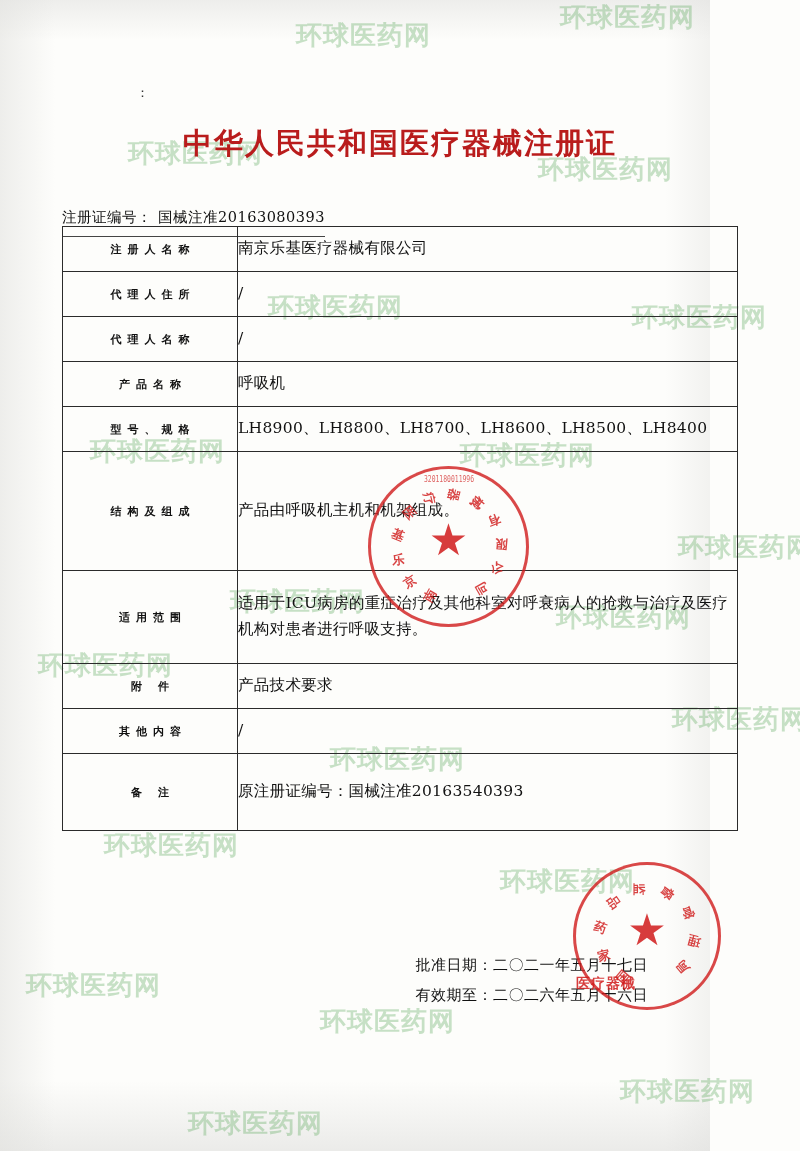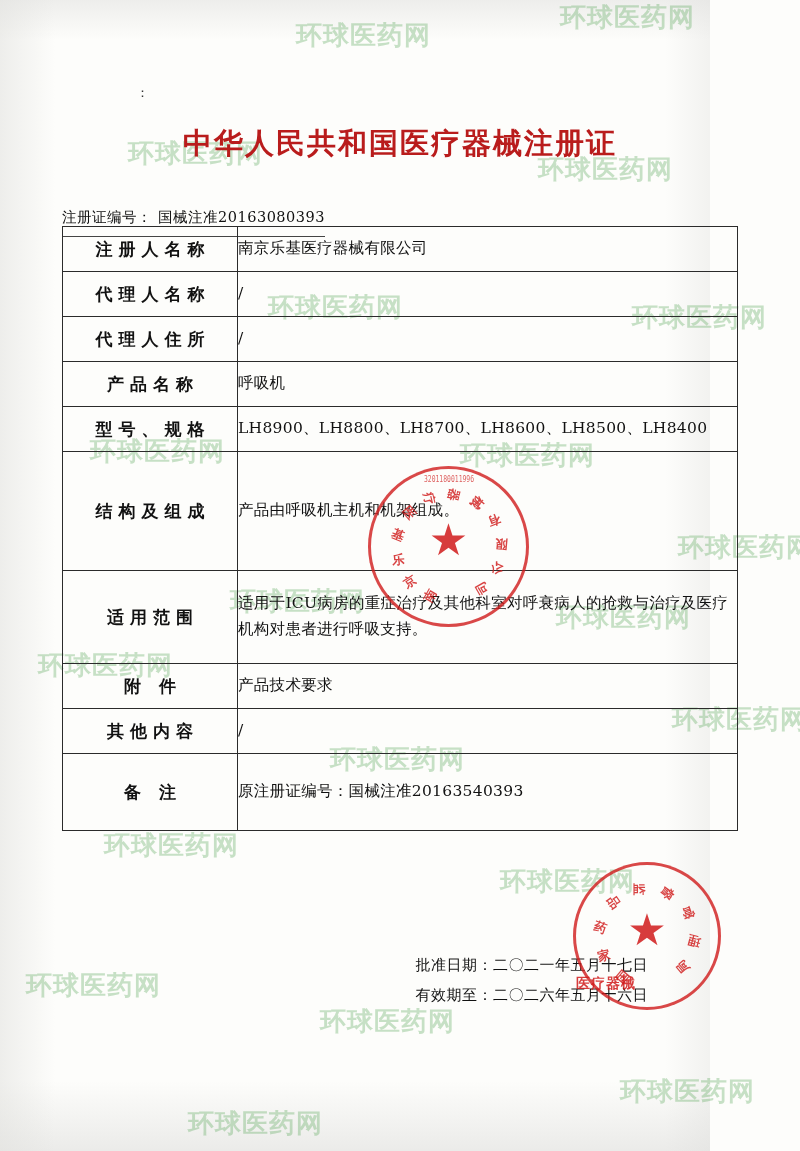--- a/index.html
+++ b/index.html
@@ -91,21 +91,21 @@
   }
   table.cert td {
     border: 1px solid #2b2b2b;
     vertical-align: middle;
     padding: 0;
   }
   td.k {
     width: 174px;
     text-align: center;
     font-family: "DejaVu Serif", "Liberation Serif", serif;
-    font-size: 17px;
+    font-size: 11px;
     font-weight: 600;
     letter-spacing: 6px;
     text-indent: 6px;
     color: #111;
     padding: 6px 4px;
     margin-left: 44px;
   }
   td.v {
     font-family: "DejaVu Serif", "Liberation Serif", serif;
     font-size: 15.5px;
@@ -243,25 +243,25 @@
       <span class="label">注册证编号：</span><span class="value">国械注准20163080393</span>
     </div>
 
     <table class="cert">
       <tbody id="cert-body">
           <tr class="r-sm">
             <td class="k">注册人名称</td>
             <td class="v">南京乐基医疗器械有限公司</td>
           </tr>
           <tr class="r-sm">
+            <td class="k">代理人住所</td>
+            <td class="v">/</td>
+          </tr>
+          <tr class="r-sm">
             <td class="k">代理人名称</td>
-            <td class="v">/</td>
-          </tr>
-          <tr class="r-sm">
-            <td class="k">代理人住所</td>
             <td class="v">/</td>
           </tr>
           <tr class="r-sm">
             <td class="k">产品名称</td>
             <td class="v">呼吸机</td>
           </tr>
           <tr class="r-sm">
             <td class="k">型号、规格</td>
             <td class="v">LH8900、LH8800、LH8700、LH8600、LH8500、LH8400</td>
           </tr>

